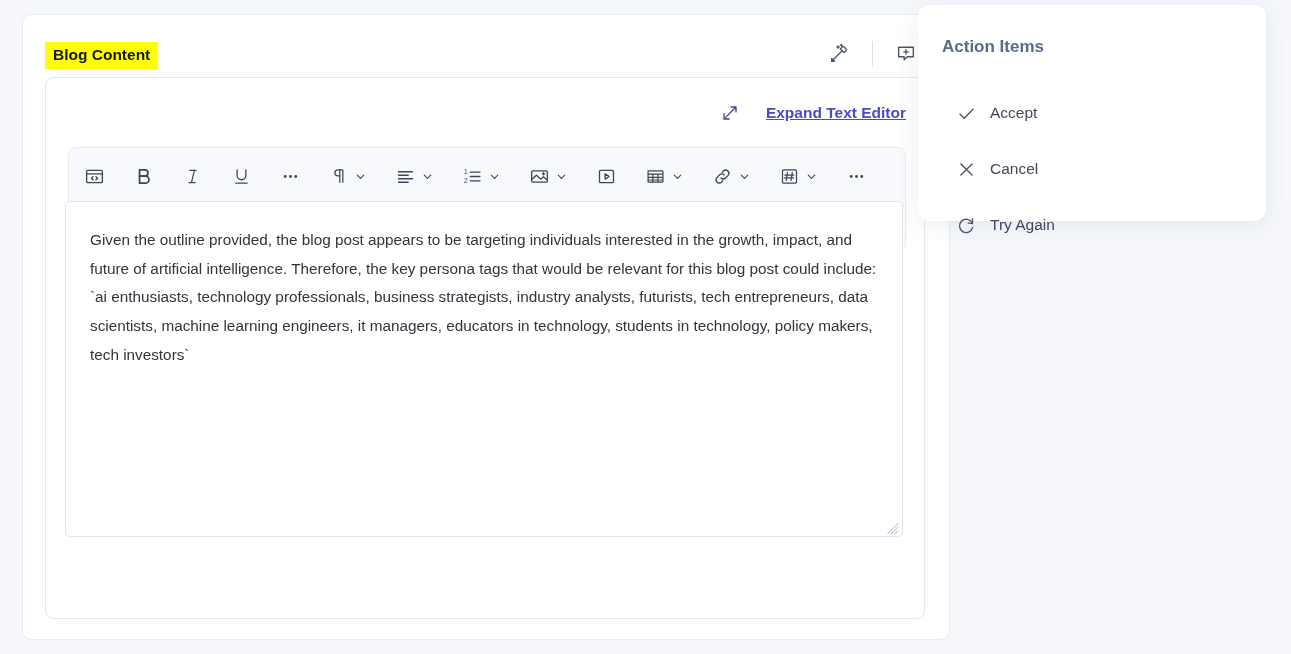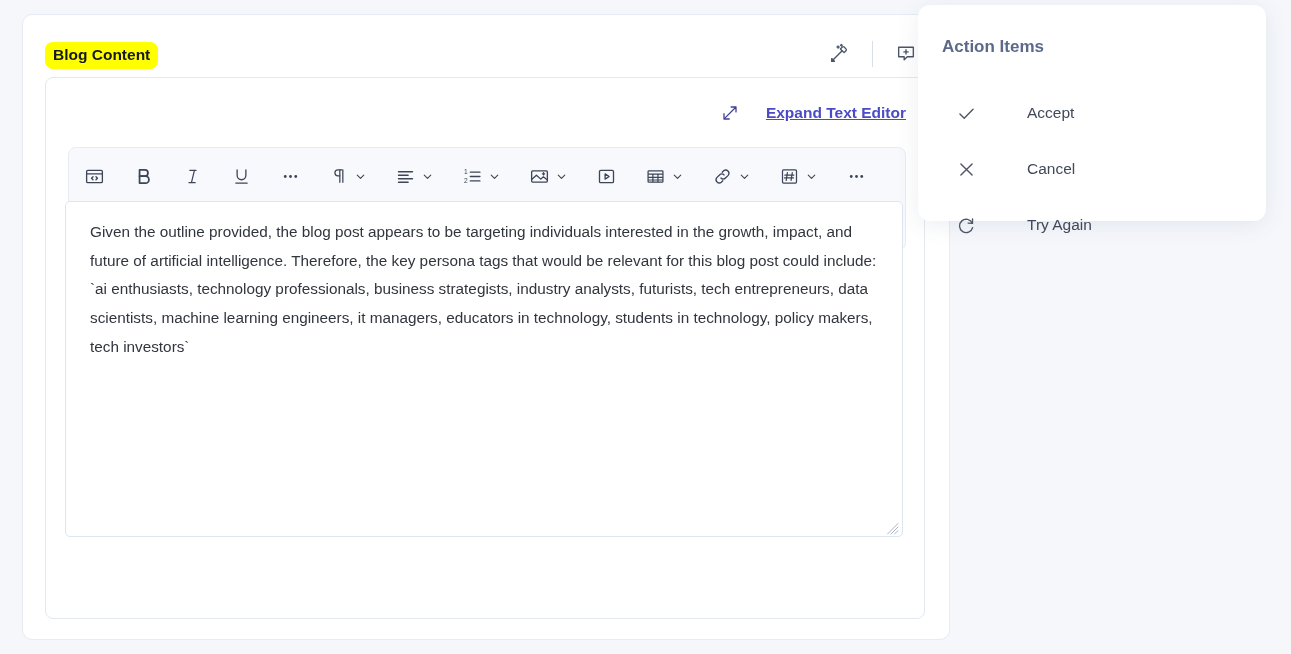--- a/index.html
+++ b/index.html
@@ -31,21 +31,20 @@
   .field-label {
     position: absolute;
     left: 22px; top: 27px;
     background: #ffff00;
     color: #15181f;
     font-size: 15.5px;
     font-weight: bold;
     padding: 4px 8px 5px 8px;
     line-height: 1.15;
     white-space: nowrap;
-    border-radius: 8px;
   }
 
   .header-icons {
     position: absolute;
     right: 24px; top: 22px;
     display: flex;
     align-items: center;
     gap: 0px;
   }
   .icon-btn {
@@ -120,21 +119,21 @@
   .tb-gap { width: 14px; }
 
   
   .text-area {
     position: absolute;
     left: 42px; top: 186px;
     width: 838px; height: 336px;
     background: #ffffff;
     border: 1px solid #dfe5ef;
     border-radius: 5px;
-    padding: 16px 24px;
+    padding: 24px 24px;
     overflow: hidden;
   }
   .body-text {
     margin: 0;
     color: #31353d;
     font-size: 15.3px;
     line-height: 28.7px;
     font-family: "Liberation Sans", sans-serif;
   }
   .resize-grip {
@@ -174,21 +173,20 @@
   .panel-item-icon {
     width: 48px;
     display: flex;
     align-items: center;
     justify-content: center;
     color: #4e5564;
   }
   .panel-item-label {
     color: #41485a;
     font-size: 15.5px;
-    margin-left: 37px;
   }
 </style>
 </head>
 <body>
 
 <div id="root">
 
   <div class="outer-card">
 
     <div class="card-header">

